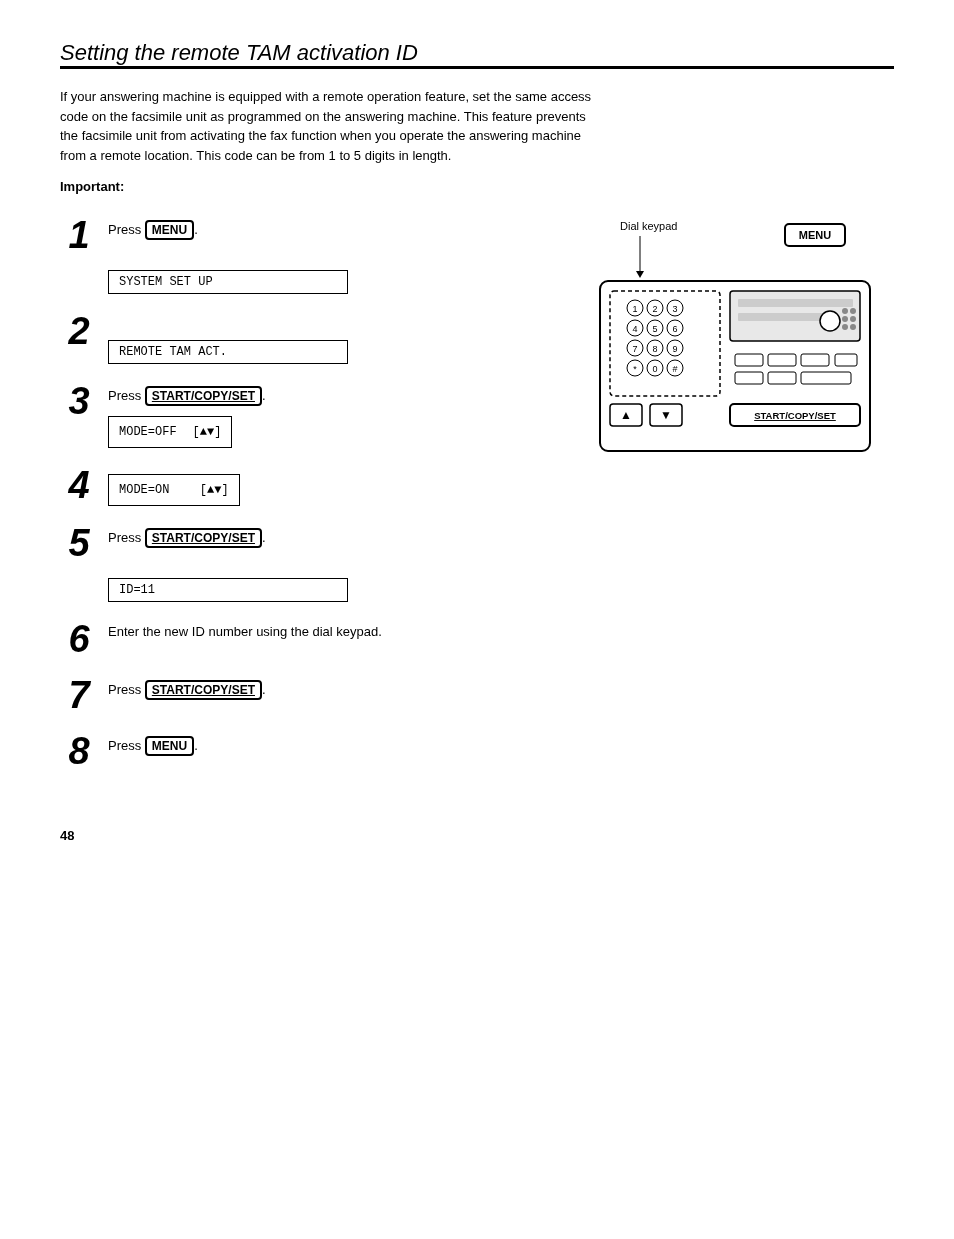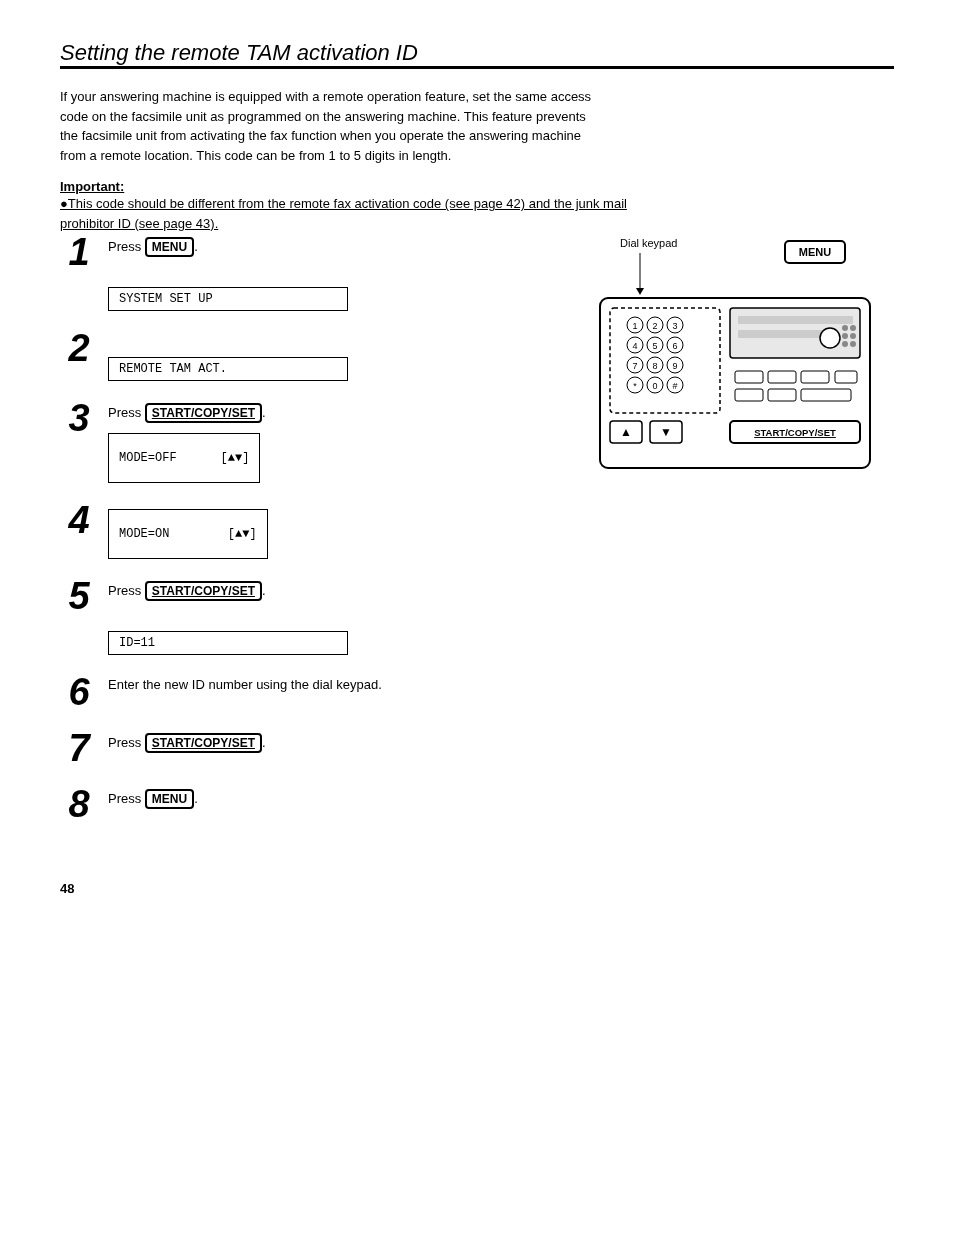--- a/index.html
+++ b/index.html
@@ -25,22 +25,22 @@
     }
 
     .intro-text {
       font-size: 13px;
       line-height: 1.5;
       margin-bottom: 14px;
       max-width: 540px;
     }
 
     .important-section {
+      margin-bottom: 22px;
       max-width: 620px;
-      text-decoration: underline;
     }
 
     .important-label {
       font-weight: bold;
       font-size: 13px;
     }
 
     .important-text {
       font-size: 13px;
       line-height: 1.5;
@@ -119,25 +119,25 @@
       padding: 0px 3px;
       font-size: 11px;
       display: inline-block;
       background: #fff;
     }
 
     .mode-box {
       border: 1px solid #000;
       font-family: 'Courier New', Courier, monospace;
       font-size: 12px;
-      padding: 17px 10px;
+      padding: 8px 10px;
       background: #fff;
       display: inline-flex;
       align-items: flex-start;
-      gap: 44px;
+      gap: 16px;
       margin-top: 4px;
     }
 
     .bullet-note {
       font-size: 13px;
       margin-top: 6px;
     }
 
     .page-number {
       font-size: 13px;
@@ -153,21 +153,20 @@
   </style>
 </head>
 <body>
 
 <h1>Setting the remote TAM activation ID</h1>
 
 <p class="intro-text">If your answering machine is equipped with a remote operation feature, set the same access code on the facsimile unit as programmed on the answering machine. This feature prevents the facsimile unit from activating the fax function when you operate the answering machine from a remote location. This code can be from 1 to 5 digits in length.</p>
 
 <div class="important-section">
   <span class="important-label">Important:</span><br>
-  <span class="important-text">●This code should be different from the remote fax activation code (see page 42) and the junk mail prohibitor ID (see page 43).</span>
 </div>
 
 <div class="content-area">
 
   <div class="steps-area">
 
     <div class="step">
       <div class="step-number">1</div>
       <div class="step-content">
         <div class="step-text">

